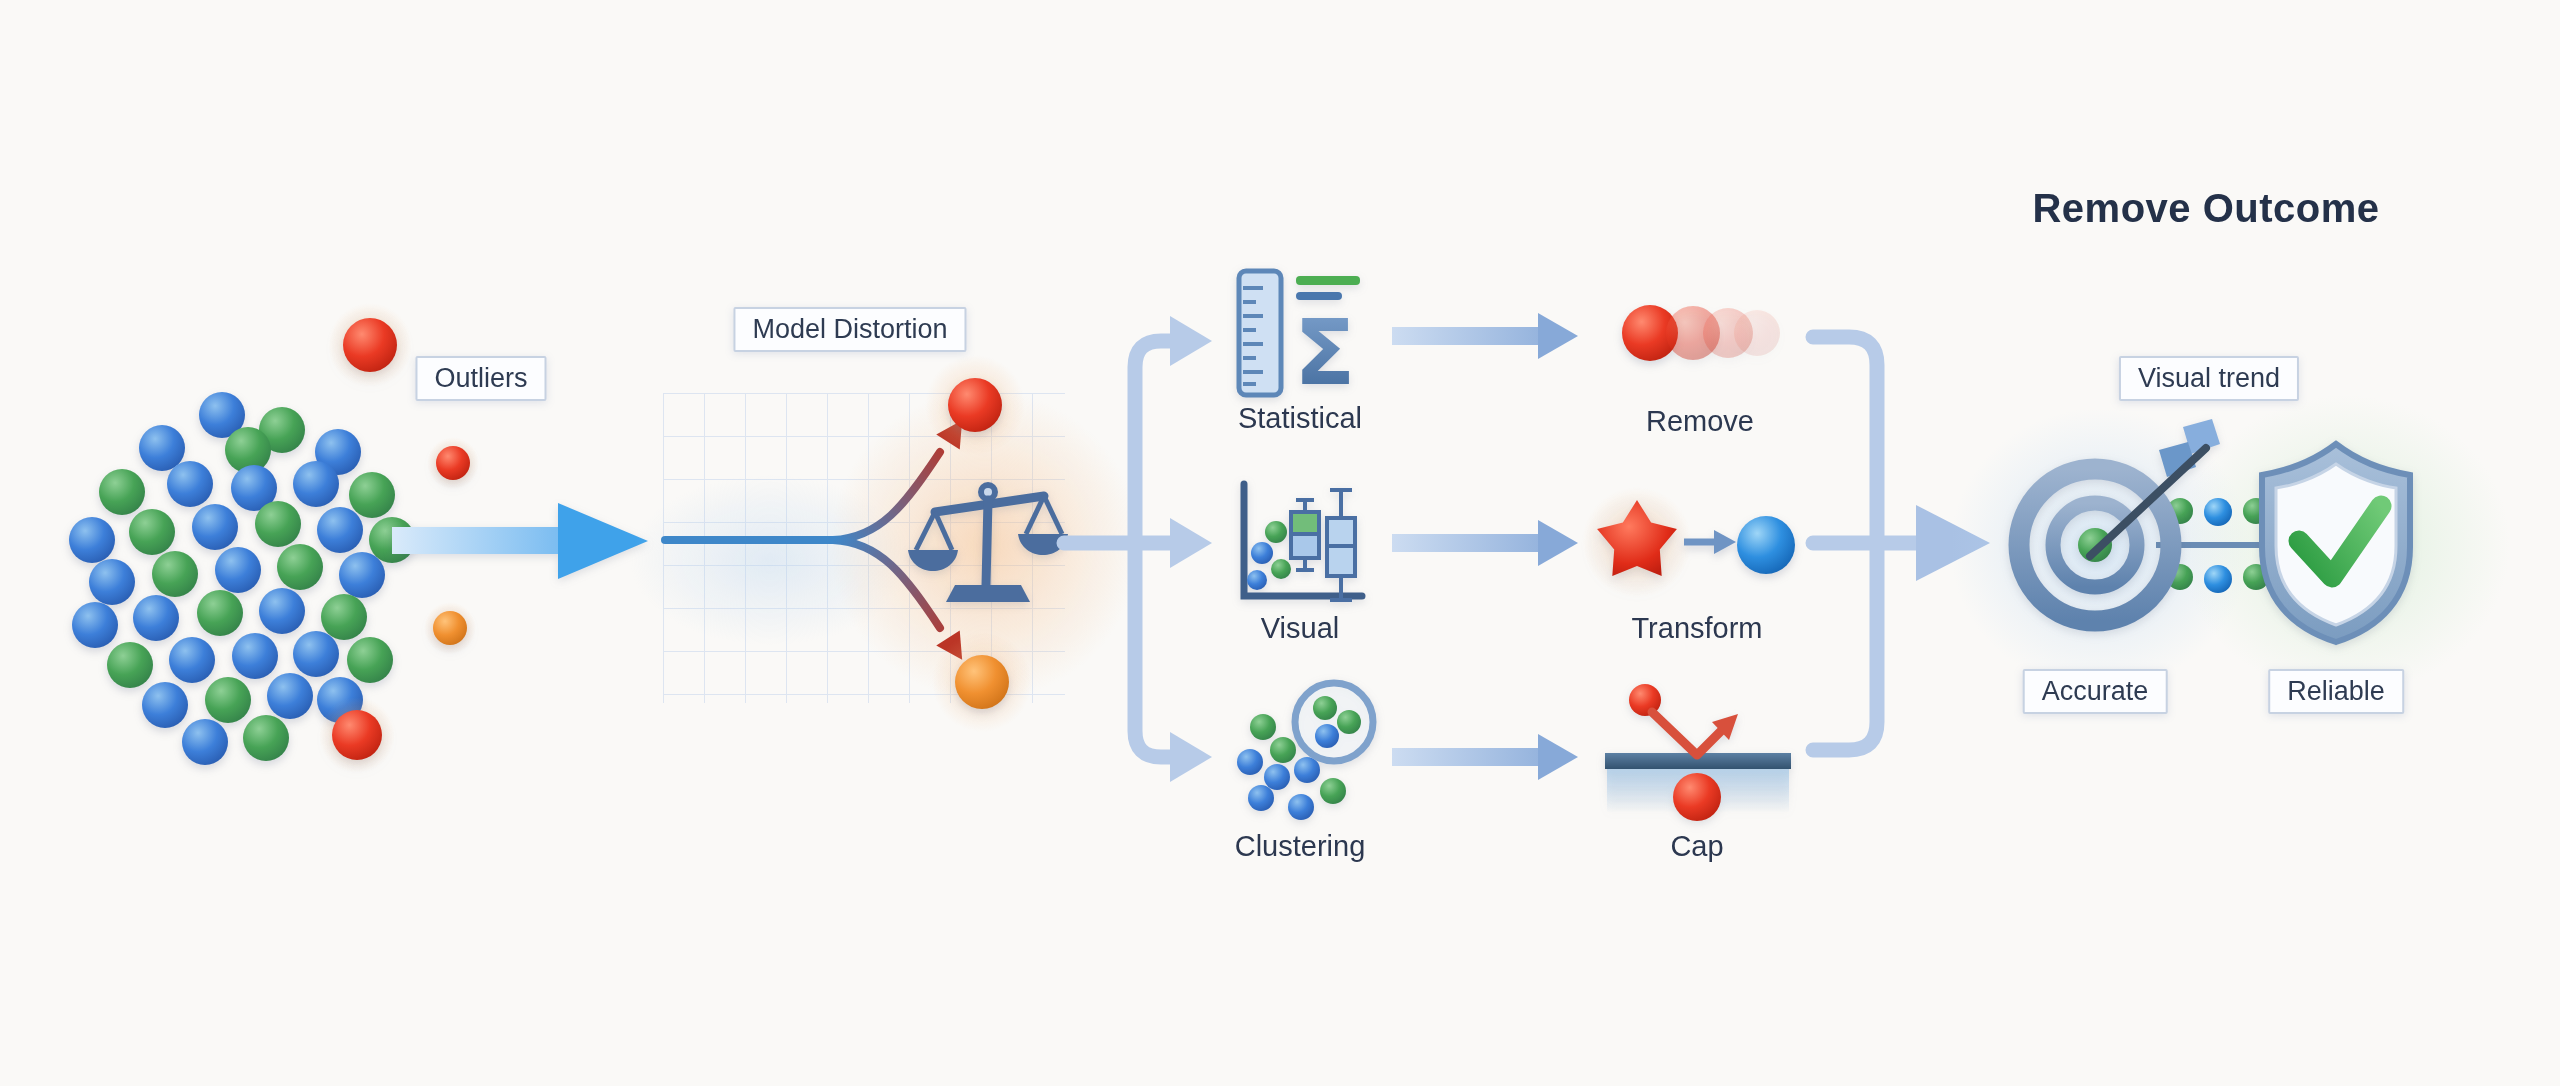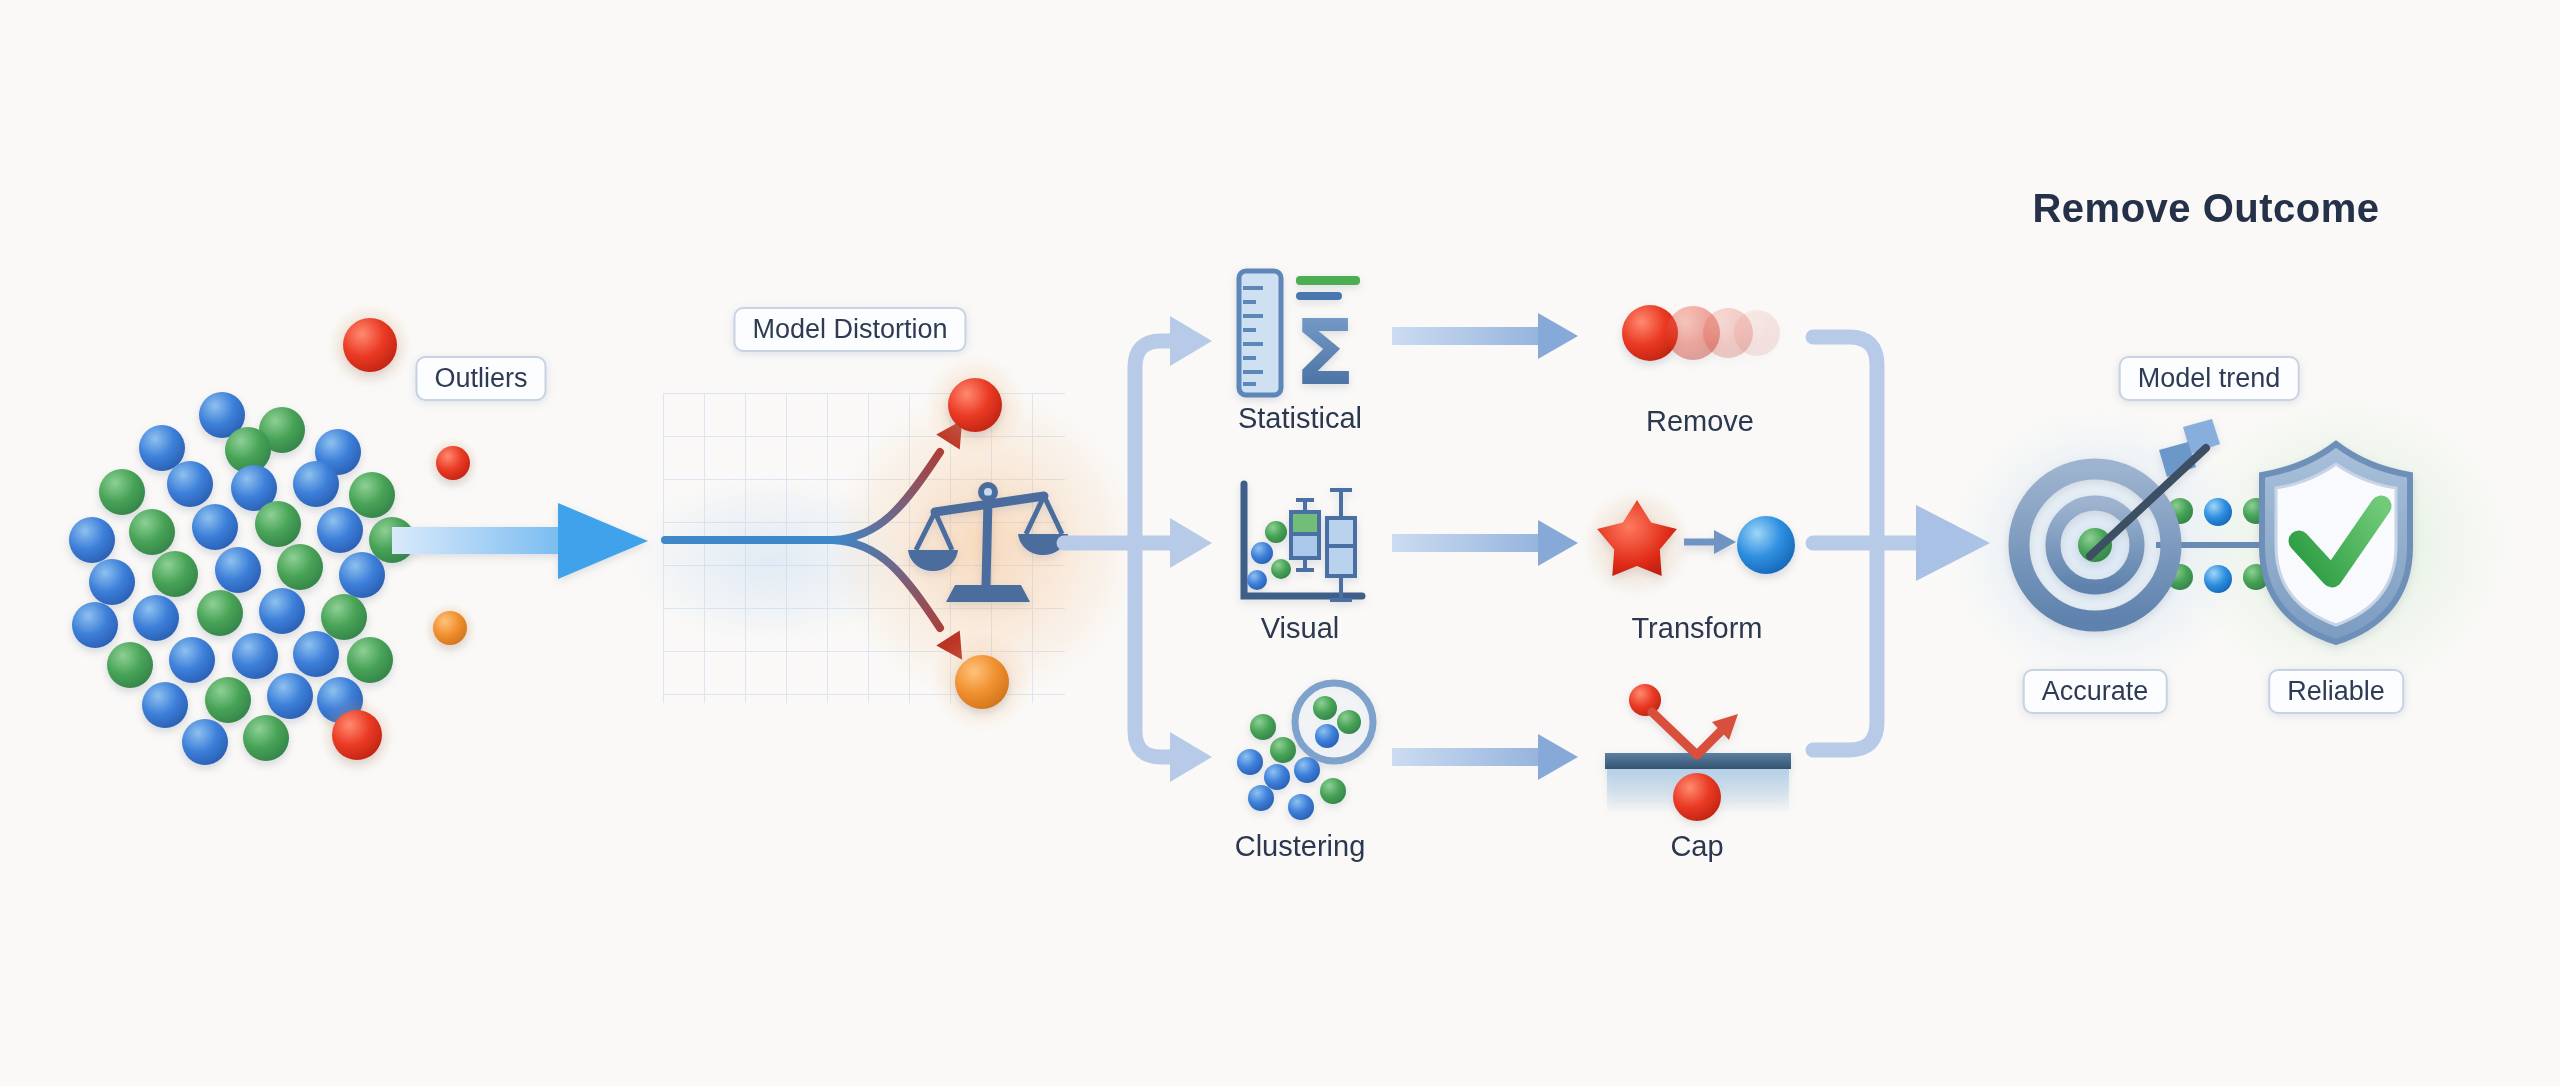--- a/index.html
+++ b/index.html
@@ -3,21 +3,21 @@
 <meta charset="utf-8">
 <style>
   html,body{margin:0;padding:0;background:#faf9f7;}
   .canvas{position:relative;width:2560px;height:1086px;background:#faf9f7;overflow:hidden;
           font-family:"Liberation Sans",sans-serif;}
   svg.layer{position:absolute;left:0;top:0;}
   .col-header{position:absolute;transform:translateX(-50%);font-size:40px;font-weight:bold;
               color:#243149;letter-spacing:.5px;white-space:nowrap;}
   .item-label{position:absolute;transform:translateX(-50%);font-size:29px;color:#2c3850;white-space:nowrap;}
   .badge{position:absolute;transform:translateX(-50%);background:#fcfdff;border:2px solid #c7d2e2;
-         border-radius:10px;padding:5px 17px;font-size:27px;color:#2e3b52;
+         border-radius:2px;padding:5px 17px;font-size:27px;color:#2e3b52;
          box-shadow:0 2px 8px rgba(110,130,170,.18);white-space:nowrap;}
   .balls{filter:drop-shadow(0 4px 4px rgba(90,100,130,.22));}
   .soft{filter:drop-shadow(0 3px 4px rgba(90,100,130,.18));}
 </style>
 </head>
 <body>
 
 <div class="canvas">
 
   <svg class="layer" width="2560" height="1086" viewBox="0 0 2560 1086">
@@ -302,21 +302,21 @@
                  C 2300 612 2276 588 2276 546 L 2276 488 C 2291 486 2315 479 2336 464 Z" fill="#f8fafd" stroke="#c6d4e6" stroke-width="3"></path>
         <path d="M 2299 541 L 2332 577 L 2381 506" stroke="url(#checkG)" stroke-width="21" fill="none" stroke-linecap="round" stroke-linejoin="round"></path>
       </g>
     </g>
   </svg>
 
   <div class="col-header" style="left:2206px;top:186px">Remove Outcome</div>
 
   <div class="badge" style="left:481px;top:356px">Outliers</div>
   <div class="badge" style="left:850px;top:307px">Model Distortion</div>
-  <div class="badge" style="left:2209px;top:356px">Model trend</div>
+  <div class="badge" style="left:2209px;top:356px">Visual trend</div>
   <div class="badge" style="left:2095px;top:669px">Accurate</div>
   <div class="badge" style="left:2336px;top:669px">Reliable</div>
 
   <div class="item-label" style="left:1300px;top:402px">Statistical</div>
   <div class="item-label" style="left:1300px;top:612px">Visual</div>
   <div class="item-label" style="left:1300px;top:830px">Clustering</div>
   <div class="item-label" style="left:1700px;top:405px">Remove</div>
   <div class="item-label" style="left:1697px;top:612px">Transform</div>
   <div class="item-label" style="left:1697px;top:830px">Cap</div>
 

